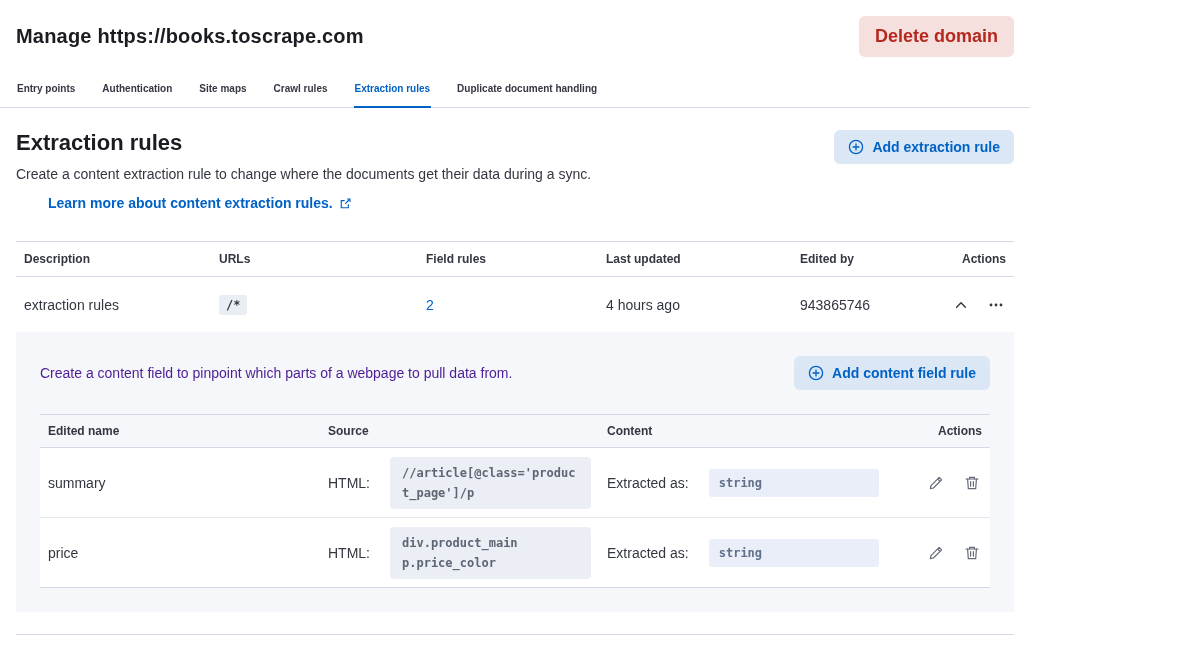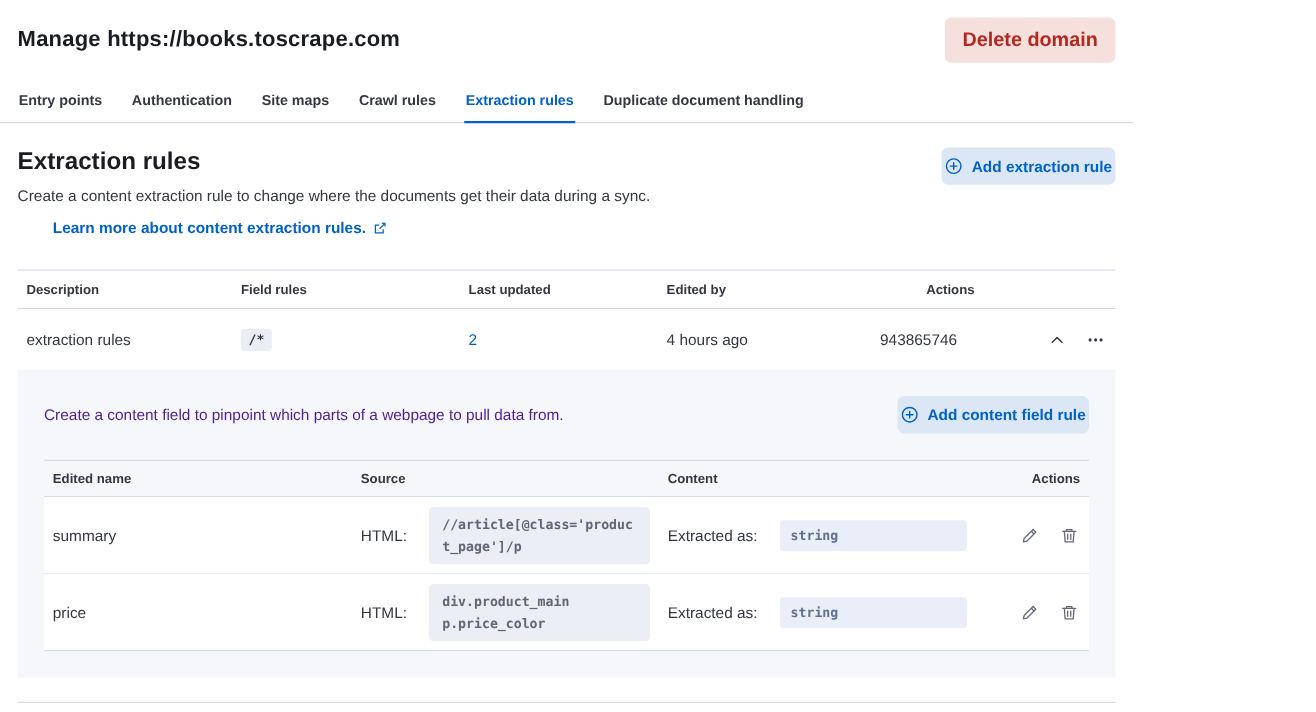--- a/index.html
+++ b/index.html
@@ -25,21 +25,21 @@
     padding: 10px 16px; cursor: pointer;
   }
 
   
   .tabs {
     display: flex; gap: 25px;
     padding: 0 16px;
     border-bottom: 1px solid #d3dae6;
   }
   .tab {
-    font-size: 13px; font-weight: 600; color: #343741;
+    font-size: 10px; font-weight: 600; color: #343741;
     padding: 8px 1px 13px 1px; cursor: pointer; position: relative;
     background: none; border: none; font-family: inherit;
   }
   .tab.active { color: #0061c6; }
   .tab.active::after {
     content: ""; position: absolute; left: 0; right: 0; bottom: -1px;
     height: 2px; background: #0061c6;
   }
 
   
@@ -49,21 +49,21 @@
   .section-desc { margin-top: 10px; color: #343741; }
   .learn-link {
     margin-top: 13px; display: inline-flex; align-items: center; gap: 6px;
     color: #0061c6; font-weight: 600; cursor: pointer; text-decoration: none; font-size: 14px; padding-left: 32px;
   }
   .btn-add {
     display: inline-flex; align-items: center; gap: 8px;
     background: #dbe7f5; color: #0061c6;
     border: none; border-radius: 6px;
     font-family: inherit; font-size: 14px; font-weight: 600;
-    padding: 0 3px; height: 34px; cursor: pointer; white-space: nowrap;
+    padding: 0 14px; height: 34px; cursor: pointer; white-space: nowrap;
   }
 
   
   .rtable { margin-top: 30px; }
   .rtable-head, .rtable-row {
     display: grid;
     grid-template-columns: 195px 207px 180px 194px 1fr 120px;
     align-items: center;
   }
   .rtable-head { border-top: 1px solid #d3dae6; border-bottom: 1px solid #d3dae6; }
@@ -162,20 +162,21 @@
               <path d="M8 5v6M5 8h6" stroke-linecap="round"></path>
           </svg>
         </span>
         <span>Add extraction rule</span>
       </button>
     </div>
 
     <div class="rtable">
       <div class="rtable-head">
         <div>Description</div>
+        <div>URLs</div>
         <div>Field rules</div>
         <div>Last updated</div>
         <div>Edited by</div>
         <div class="col-actions">Actions</div>
       </div>
 
       <div class="rtable-row">
         <div>extraction rules</div>
         <div><span class="code-badge">/*</span></div>
         <div><a href="#" class="count-link">2</a></div>

